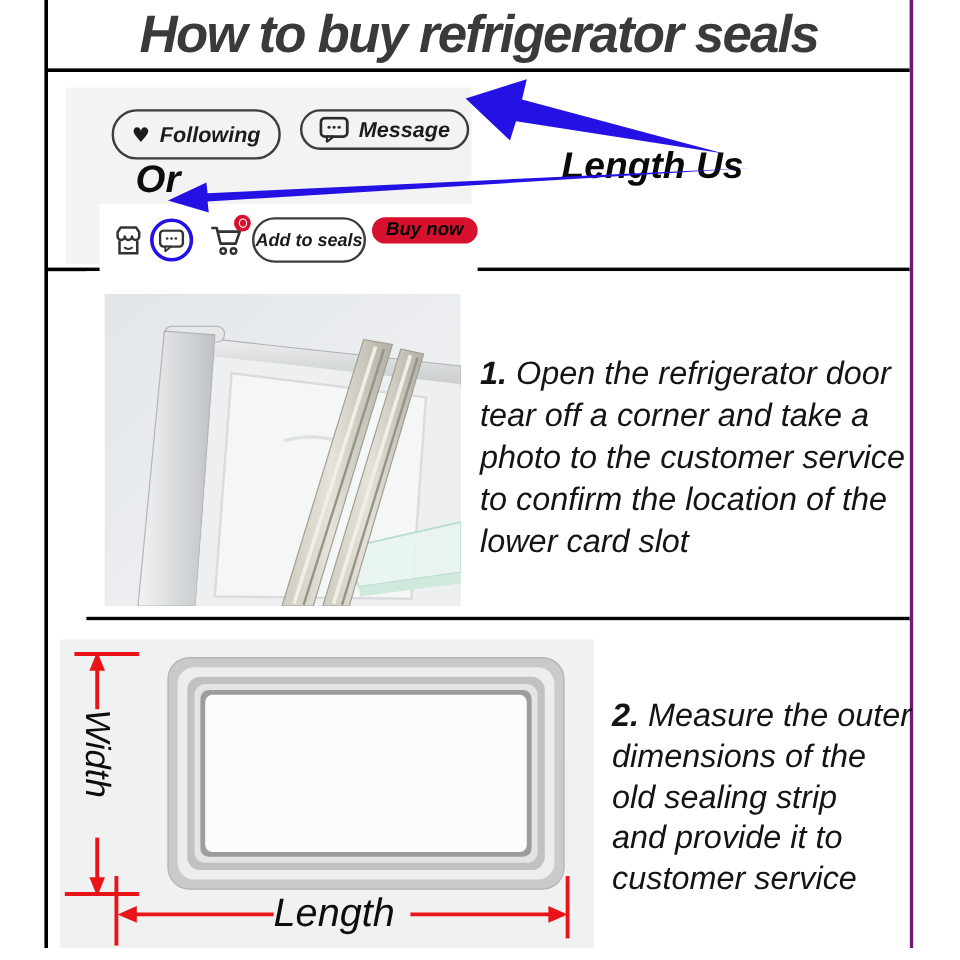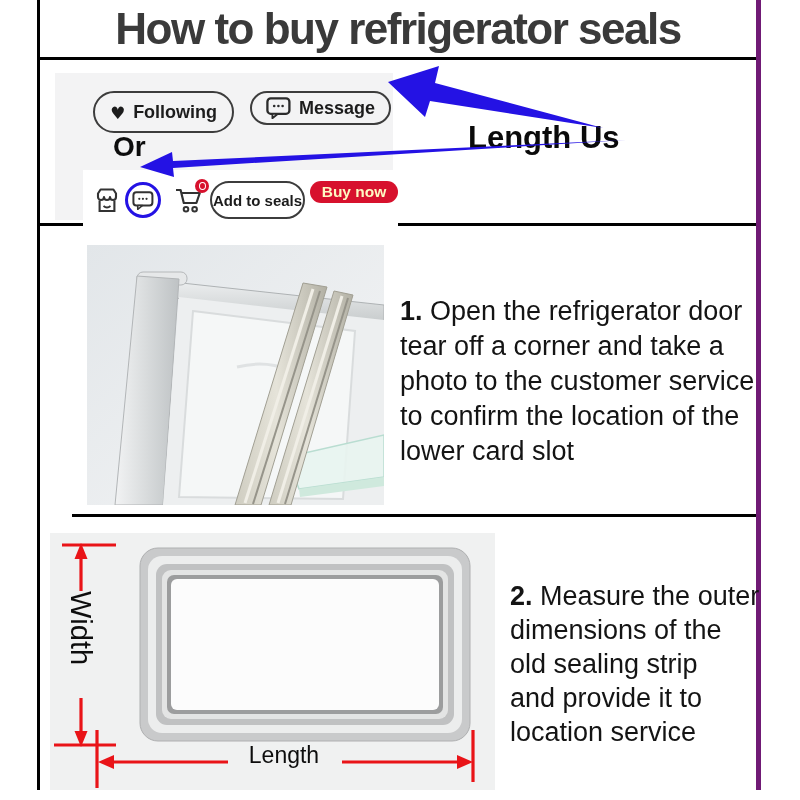--- a/index.html
+++ b/index.html
@@ -8,21 +8,22 @@
     background:#ffffff;
     font-family:"Liberation Sans", sans-serif;
     color:#121212;
     position:relative;
     overflow:hidden;
   }
   .frame {
     position:absolute; left:37px; top:0;
     width:724px; height:790px;
     border-left:3px solid #000;
-    border-right:5px solid #701a75;
+    border-right:3px solid #701a75;
+    font-style:italic;
   }
   .row { position:relative; border-bottom:3px solid #000; }
   .row-title { height:60px; display:flex; align-items:center; justify-content:center; }
   .page-title {
     font-size:44px; font-weight:bold; color:#3a3a3a;
     letter-spacing:-1.5px; white-space:nowrap;
   }
   .row-contact { height:166px; background:#fff; }
   .row-step1 { height:291px; background:#fff;margin-left:32px; }
   .row-step2 { height:273px; background:#fff; border-bottom:none; }
@@ -32,62 +33,62 @@
   
   .store-panel { left:15px; top:13px; width:338px; height:147px; background:#f3f3f4; }
   .pill-outline {
     position:absolute; display:flex; align-items:center; justify-content:center; gap:8px;
     border:2px solid #3c3c3c; border-radius:22px; background:transparent;
     font-weight:bold; font-size:18px; color:#1c1c1c; cursor:pointer;
   }
   .btn-following { left:38px; top:18px; width:141px; height:42px; }
   .btn-message  { left:195px; top:18px; width:141px; height:34px; }
   .heart { font-family:"DejaVu Sans", sans-serif; font-size:17px; line-height:1; position:relative; top:1px; }
-  .or-label { left:58px; top:58px; font-size:28px; font-weight:bold; color:#0d0d0d; }
+  .or-label { left:58px; top:58px; font-size:32px; font-weight:bold; color:#0d0d0d; }
   .action-bar { left:28px; top:97px; width:315px; height:60px; background:#ffffff; }
   .icon-wrap { position:absolute; top:50%; transform:translateY(-50%); display:flex; align-items:center; justify-content:center; }
   .store-ic { left:12px; width:24px; height:28px; }
   .chat-circle {
     left:42px; width:36px; height:36px; border:3px solid #2412e4; border-radius:50%;
   }
   .cart-ic { left:90px; width:32px; height:30px; }
   .cart-badge {
     position:absolute; right:-4px; top:-6px; width:14px; height:14px;
     background:#d7112d; border-radius:50%;
     display:flex; align-items:center; justify-content:center;
   }
   .cart-badge::after { content:""; width:5px; height:6px; border:1.5px solid #fff; border-radius:50%; }
   .btn-add { left:127px; top:11px; width:95px; height:38px; border-radius:20px; font-size:15px; }
   .btn-buy {
     position:absolute; left:227px; top:11px; width:88px; height:22px;
     background:#d7112d; border:none; border-radius:20px;
     display:flex; align-items:center; justify-content:center;
-    color:#fef9c3; font-weight:bold; font-size:15.5px; cursor:pointer;
+    color:#000000; font-weight:bold; font-size:15.5px; cursor:pointer;
   }
   .contact-us { left:428px; top:60px; font-size:31px; font-weight:bold; color:#0a0a0a; }
   .arrows-svg { position:absolute; left:0; top:0; width:718px; height:163px; z-index:6; pointer-events:none; }
 
   
   .photo-box { left:15px; top:19px; width:297px; height:260px; }
   .step-text { font-size:27px; line-height:35px; color:#141414; }
   .step-text .num { font-weight:bold; }
   .step-text .body { white-space:pre-line; }
   .step1-text { left:328px; top:68px; width:400px; }
   .step2-text { left:470px; top:62px; width:250px; line-height:34px; }
 
   .drawing-box { left:10px; top:16px; width:445px; height:257px; background:#f0f1f1; }
   .drawing-box svg { position:absolute; left:0; top:0; }
   .width-label {
     position:absolute; left:14px; top:58px; height:112px;
     writing-mode:vertical-rl; font-size:29px; color:#0d0d0d;
     display:flex; align-items:center;
   }
   .length-label {
-    position:absolute; left:178px; top:209px; width:112px; text-align:center;
-    font-size:23px; color:#0d0d0d;
+    position:absolute; left:178px; top:209px; width:112px; text-align:left;
+    font-size:33px; color:#0d0d0d;
   }
 </style>
 </head>
 <body>
 
 <div class="frame">
 
   <div class="row row-title">
     <div class="page-title">How to buy refrigerator seals</div>
   </div>
@@ -232,17 +233,17 @@
       </svg>
       <div class="width-label">Width</div>
       <div class="length-label">Length</div>
     </div>
     <div class="abs step-text step2-text">
       <span class="num">2.</span>
       <span class="body">Measure the outer
 dimensions of the
 old sealing strip
 and provide it to
-location service</span>
+customer service</span>
     </div>
   </div>
 
 </div>
 
 </body></html>

